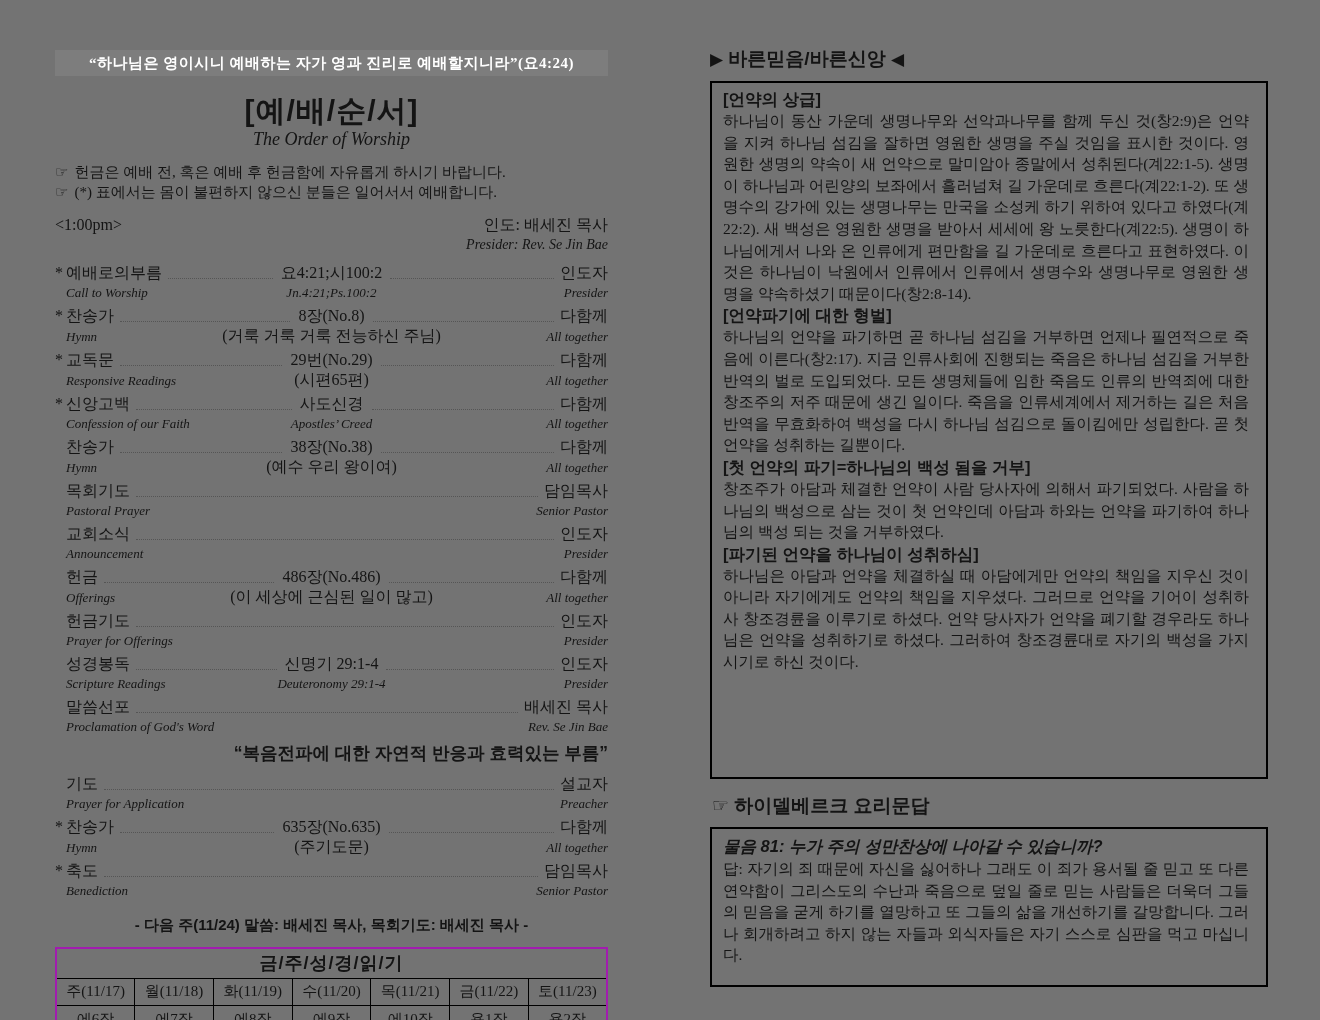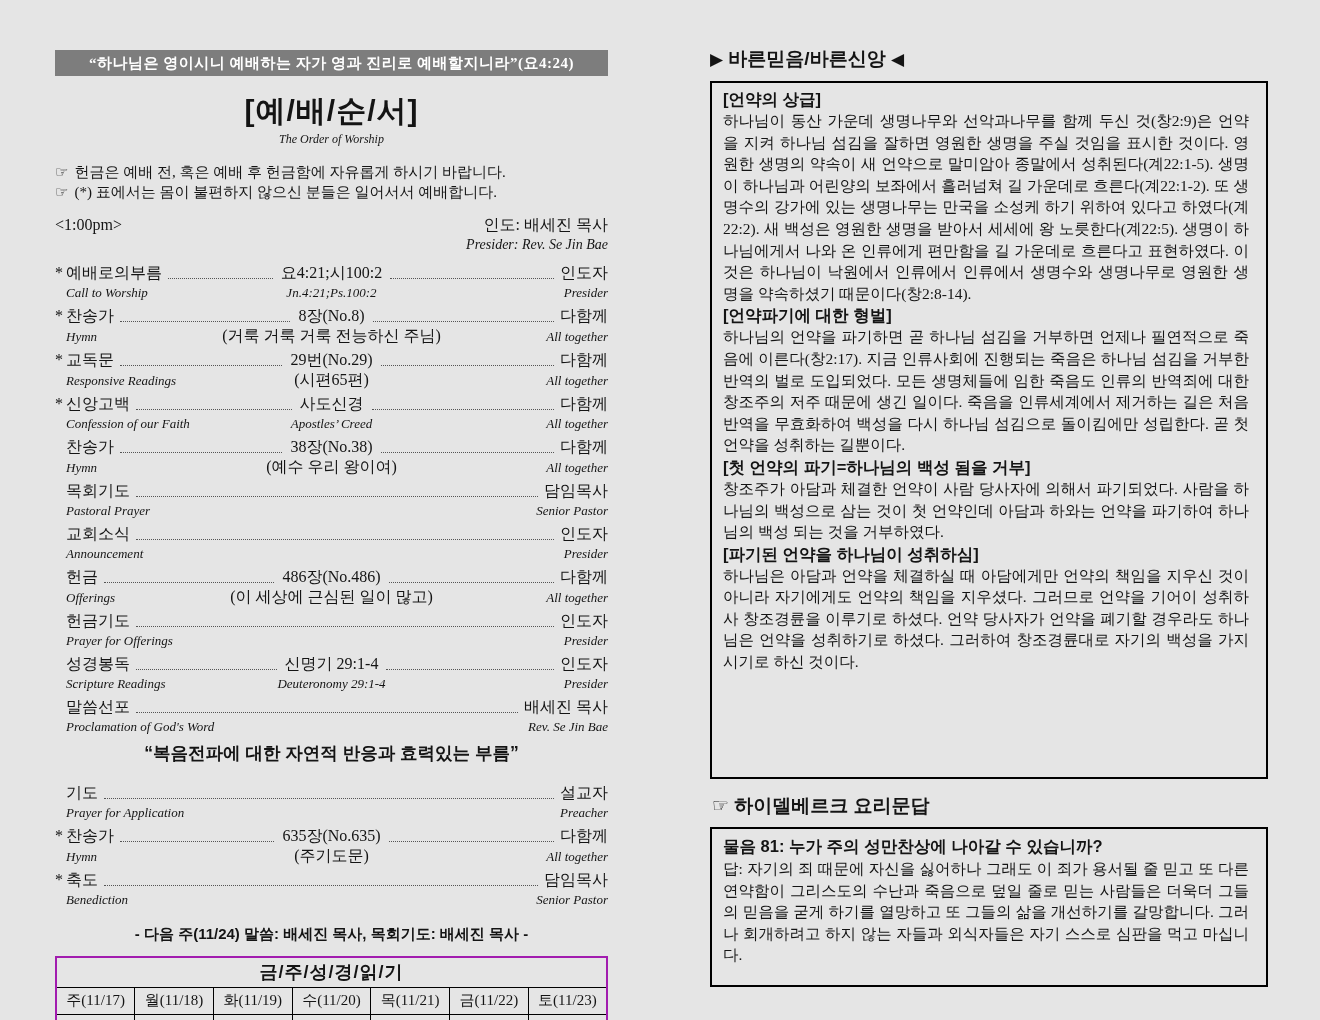--- a/index.html
+++ b/index.html
@@ -2,29 +2,29 @@
 <html><head>
 <meta charset="utf-8">
 <style>
   :root{
     --serif:"Liberation Serif","DejaVu Serif",serif;
     --sans:"Liberation Sans","DejaVu Sans",sans-serif;
     --ink:#141414;
   }
   *{box-sizing:border-box;margin:0;padding:0;}
   body{background:#ffffff;font-family:var(--serif);color:var(--ink);}
-  .canvas{position:relative;width:1320px;height:1020px;background:#e5e5e5;overflow:hidden;}
+  .canvas{position:relative;width:1320px;height:1020px;background:#737373;overflow:hidden;}
 
   
   .left-col{position:absolute;left:55px;top:50px;width:553px;}
   .banner{background:#7d7d7d;color:#ffffff;font-weight:bold;font-size:15px;
           text-align:center;line-height:26px;height:26px;letter-spacing:.5px;margin-bottom:18px;}
   .title-ko{font-family:var(--sans);font-weight:bold;font-size:30px;text-align:center;
             letter-spacing:1px;line-height:34px;}
-  .title-en{font-style:italic;font-size:12px;text-align:center;line-height:22px;margin-bottom:12px;}
+  .title-en{font-style:italic;font-size:18px;text-align:center;line-height:22px;margin-bottom:12px;}
   .notes{font-size:15px;margin-bottom:12px;}
   .note{line-height:20px;white-space:nowrap;}
   .note .finger{margin-right:6px;}
   .time-row{display:flex;justify-content:space-between;align-items:flex-start;margin-bottom:8px;}
   .time{font-size:16px;line-height:22px;}
   .presider{text-align:right;}
   .presider .ko{font-size:16px;line-height:22px;}
   .presider .en{font-style:italic;font-size:14px;line-height:18px;}
 
   .w-item{margin-bottom:4px;}
@@ -38,43 +38,43 @@
   .klabel{position:relative;padding-left:11px;white-space:nowrap;}
   .klabel .star{position:absolute;left:0;}
   .kcenter{text-align:center;white-space:nowrap;padding:0 2px;}
   .krole{white-space:nowrap;}
   .elabel,.erole{font-style:italic;white-space:nowrap;}
   .elabel{padding-left:11px;}
   .csub{text-align:center;white-space:nowrap;}
   .csub.en{font-style:italic;font-size:13px;}
   .csub.ko{font-size:16px;line-height:18px;}
 
-  .sermon-title{font-family:var(--sans);font-weight:bold;font-size:17.5px;text-align:center;
-                margin:7px 0 18px 0;line-height:22px;}
+  .sermon-title{font-family:var(--sans);font-weight:bold;font-size:17.5px;text-align:right;
+                margin:7px 0 9px 0;line-height:22px;}
   .next-week{font-family:var(--sans);font-weight:bold;font-size:15px;text-align:center;
              margin:16px 0 12px 0;line-height:20px;}
 
   table.reading{width:100%;border-collapse:collapse;border:2px solid #a21caf;table-layout:fixed;}
   table.reading td{border:1px solid #000;text-align:center;vertical-align:middle;}
   td.t-title{font-family:var(--sans);font-weight:bold;font-size:18px;height:30px;letter-spacing:1px;}
   td.t-head{font-size:15px;height:27px;}
   td.t-val{font-size:15px;height:30px;}
 
   
   .right-col{position:absolute;left:710px;top:46px;width:558px;}
   .rc-heading{font-family:var(--sans);font-weight:bold;font-size:19px;line-height:26px;margin-bottom:8px;}
   .rc-heading .tri{font-size:17px;}
   .rc-heading.second{margin-top:14px;margin-left:2px;}
   .box{border:2px solid #000;padding:5px 17px 6px 11px;font-size:15.5px;line-height:21.6px;
        overflow:hidden;}
   .box.faith{height:698px;}
   .box.qa{height:160px;}
   .sec-h{font-family:var(--sans);font-weight:bold;font-size:16.5px;line-height:22px;text-align:left;}
   .para{text-align:justify;word-break:break-all;}
-  .q{font-family:var(--sans);font-weight:bold;font-size:16.5px;line-height:24px;}
+  .q{font-family:var(--sans);font-weight:bold;font-size:16.5px;line-height:24px;font-style:italic;}
   .a{text-align:justify;word-break:break-all;}
 </style>
 </head>
 <body>
 
 <div class="canvas">
 
   <div class="left-col">
     <div class="banner">“하나님은 영이시니 예배하는 자가 영과 진리로 예배할지니라”(요4:24)</div>
     <div class="title-ko">[예/배/순/서]</div>

